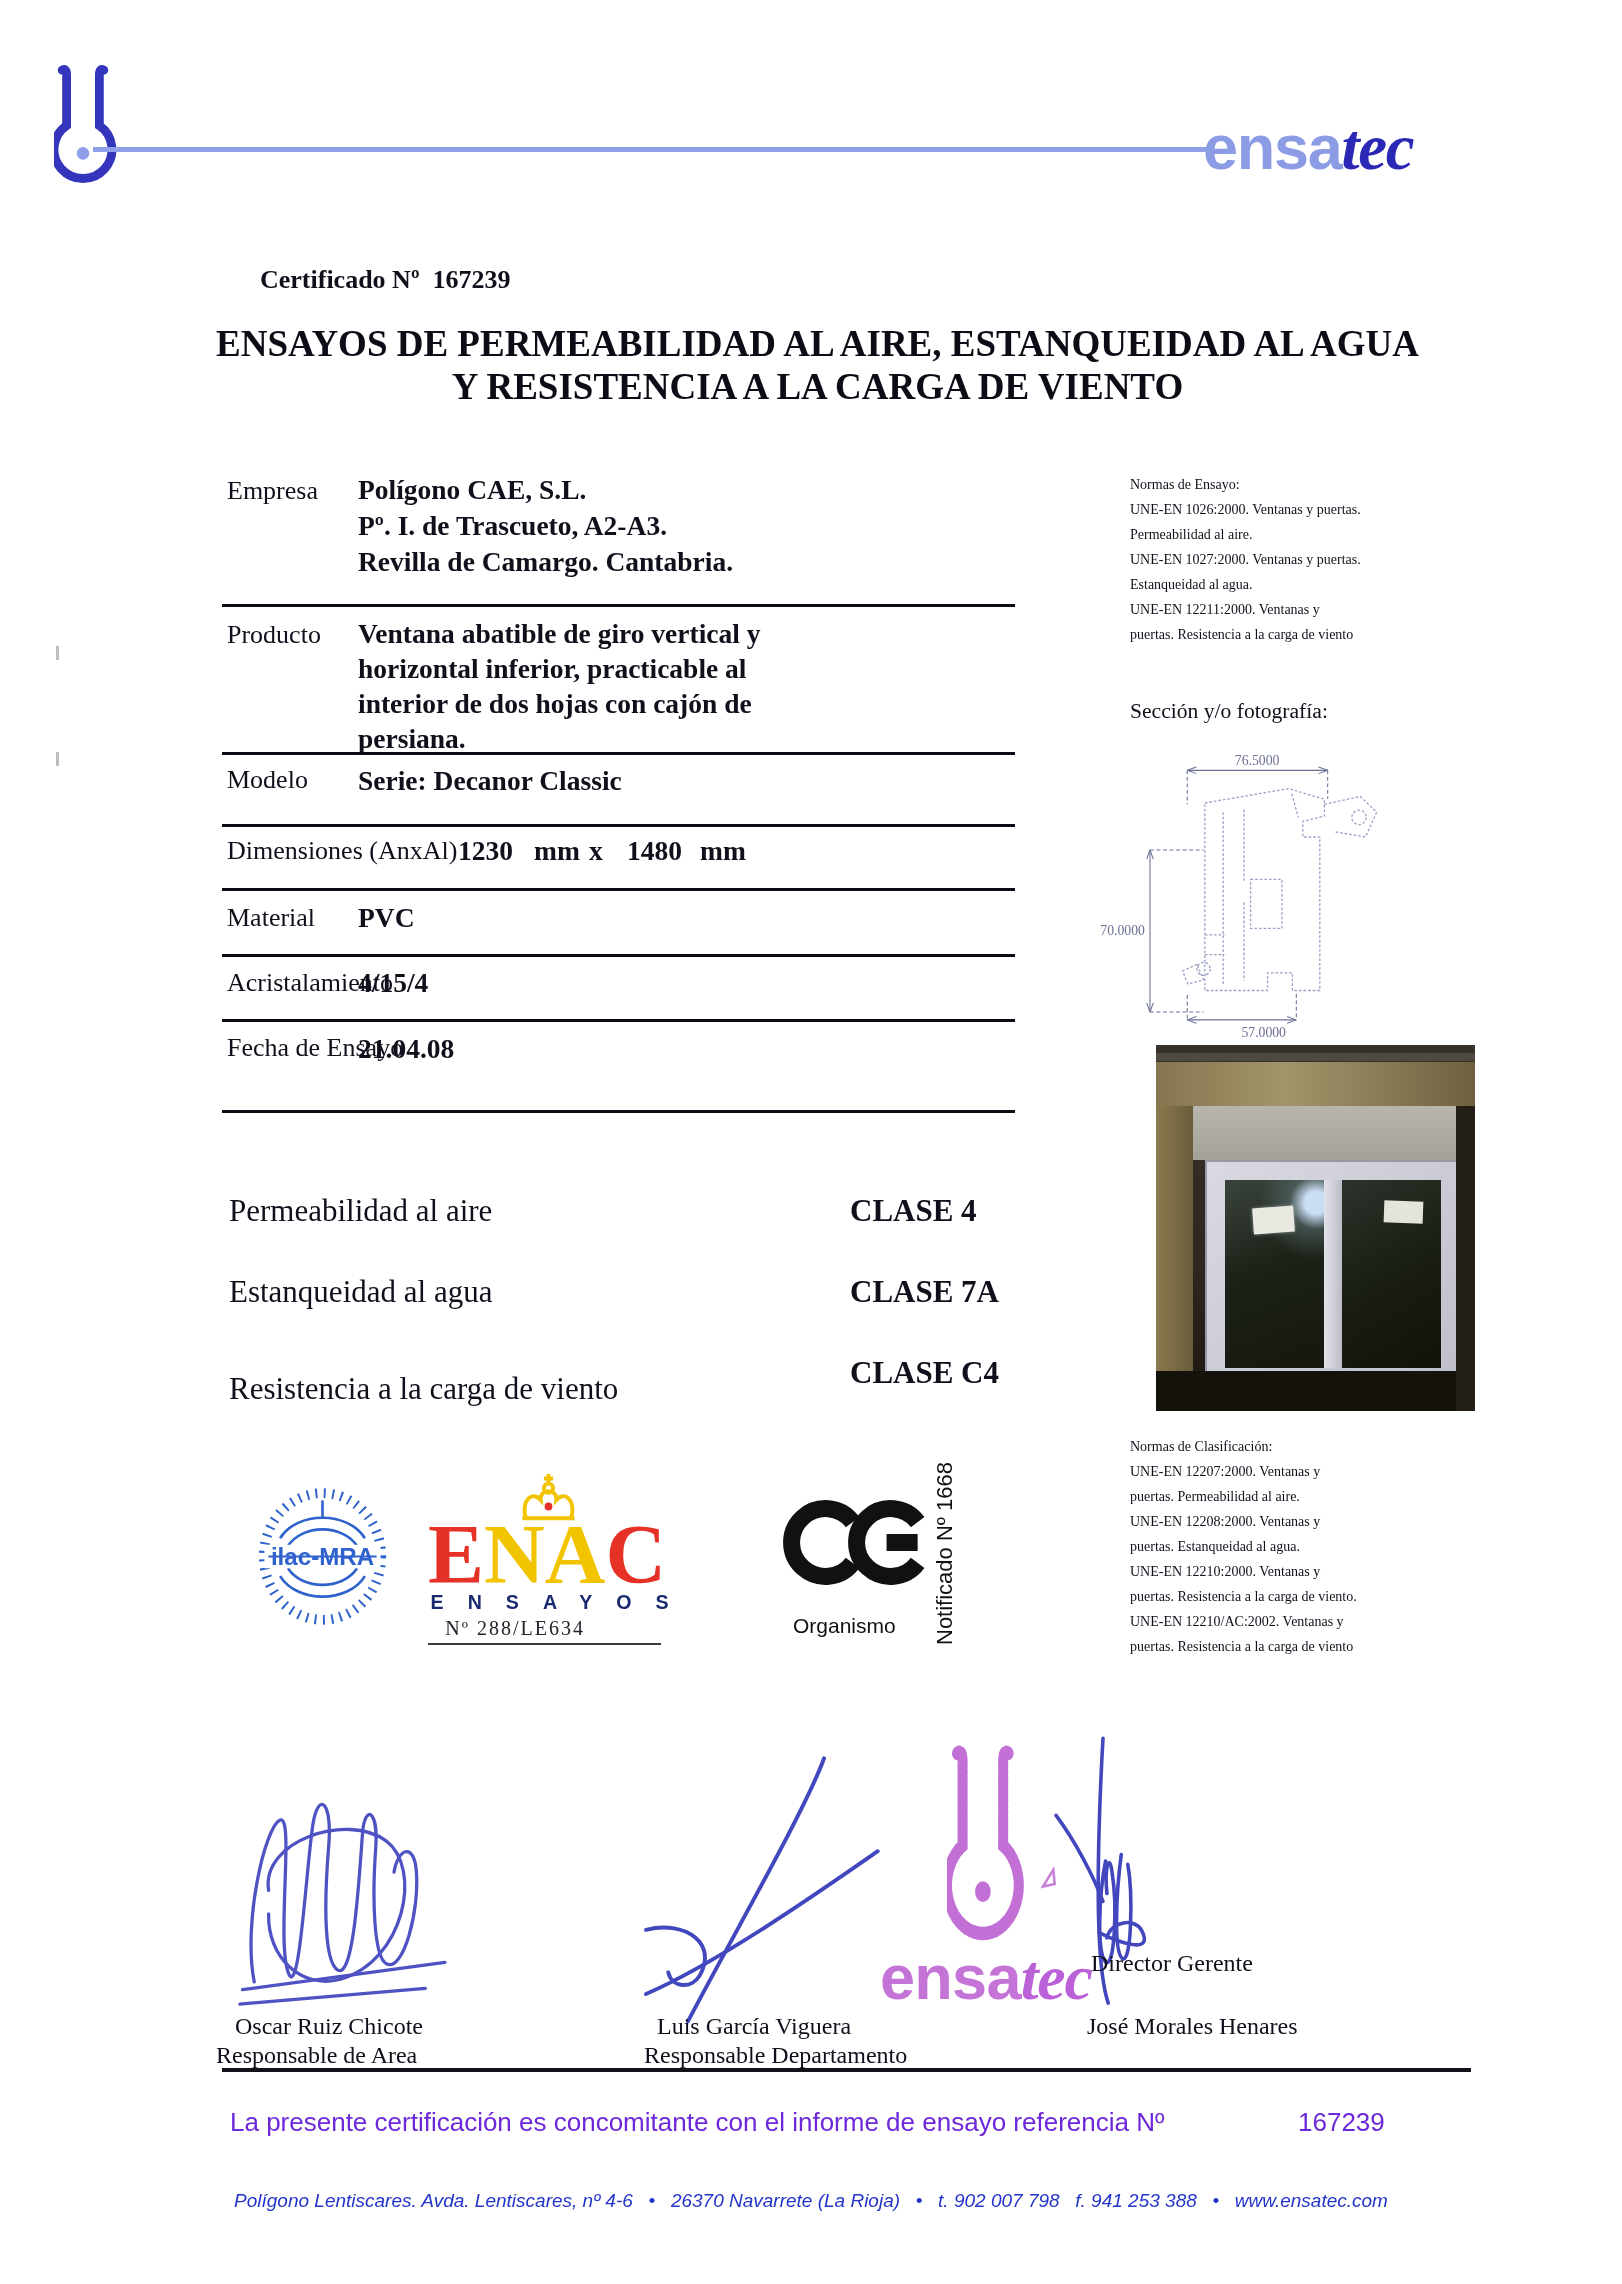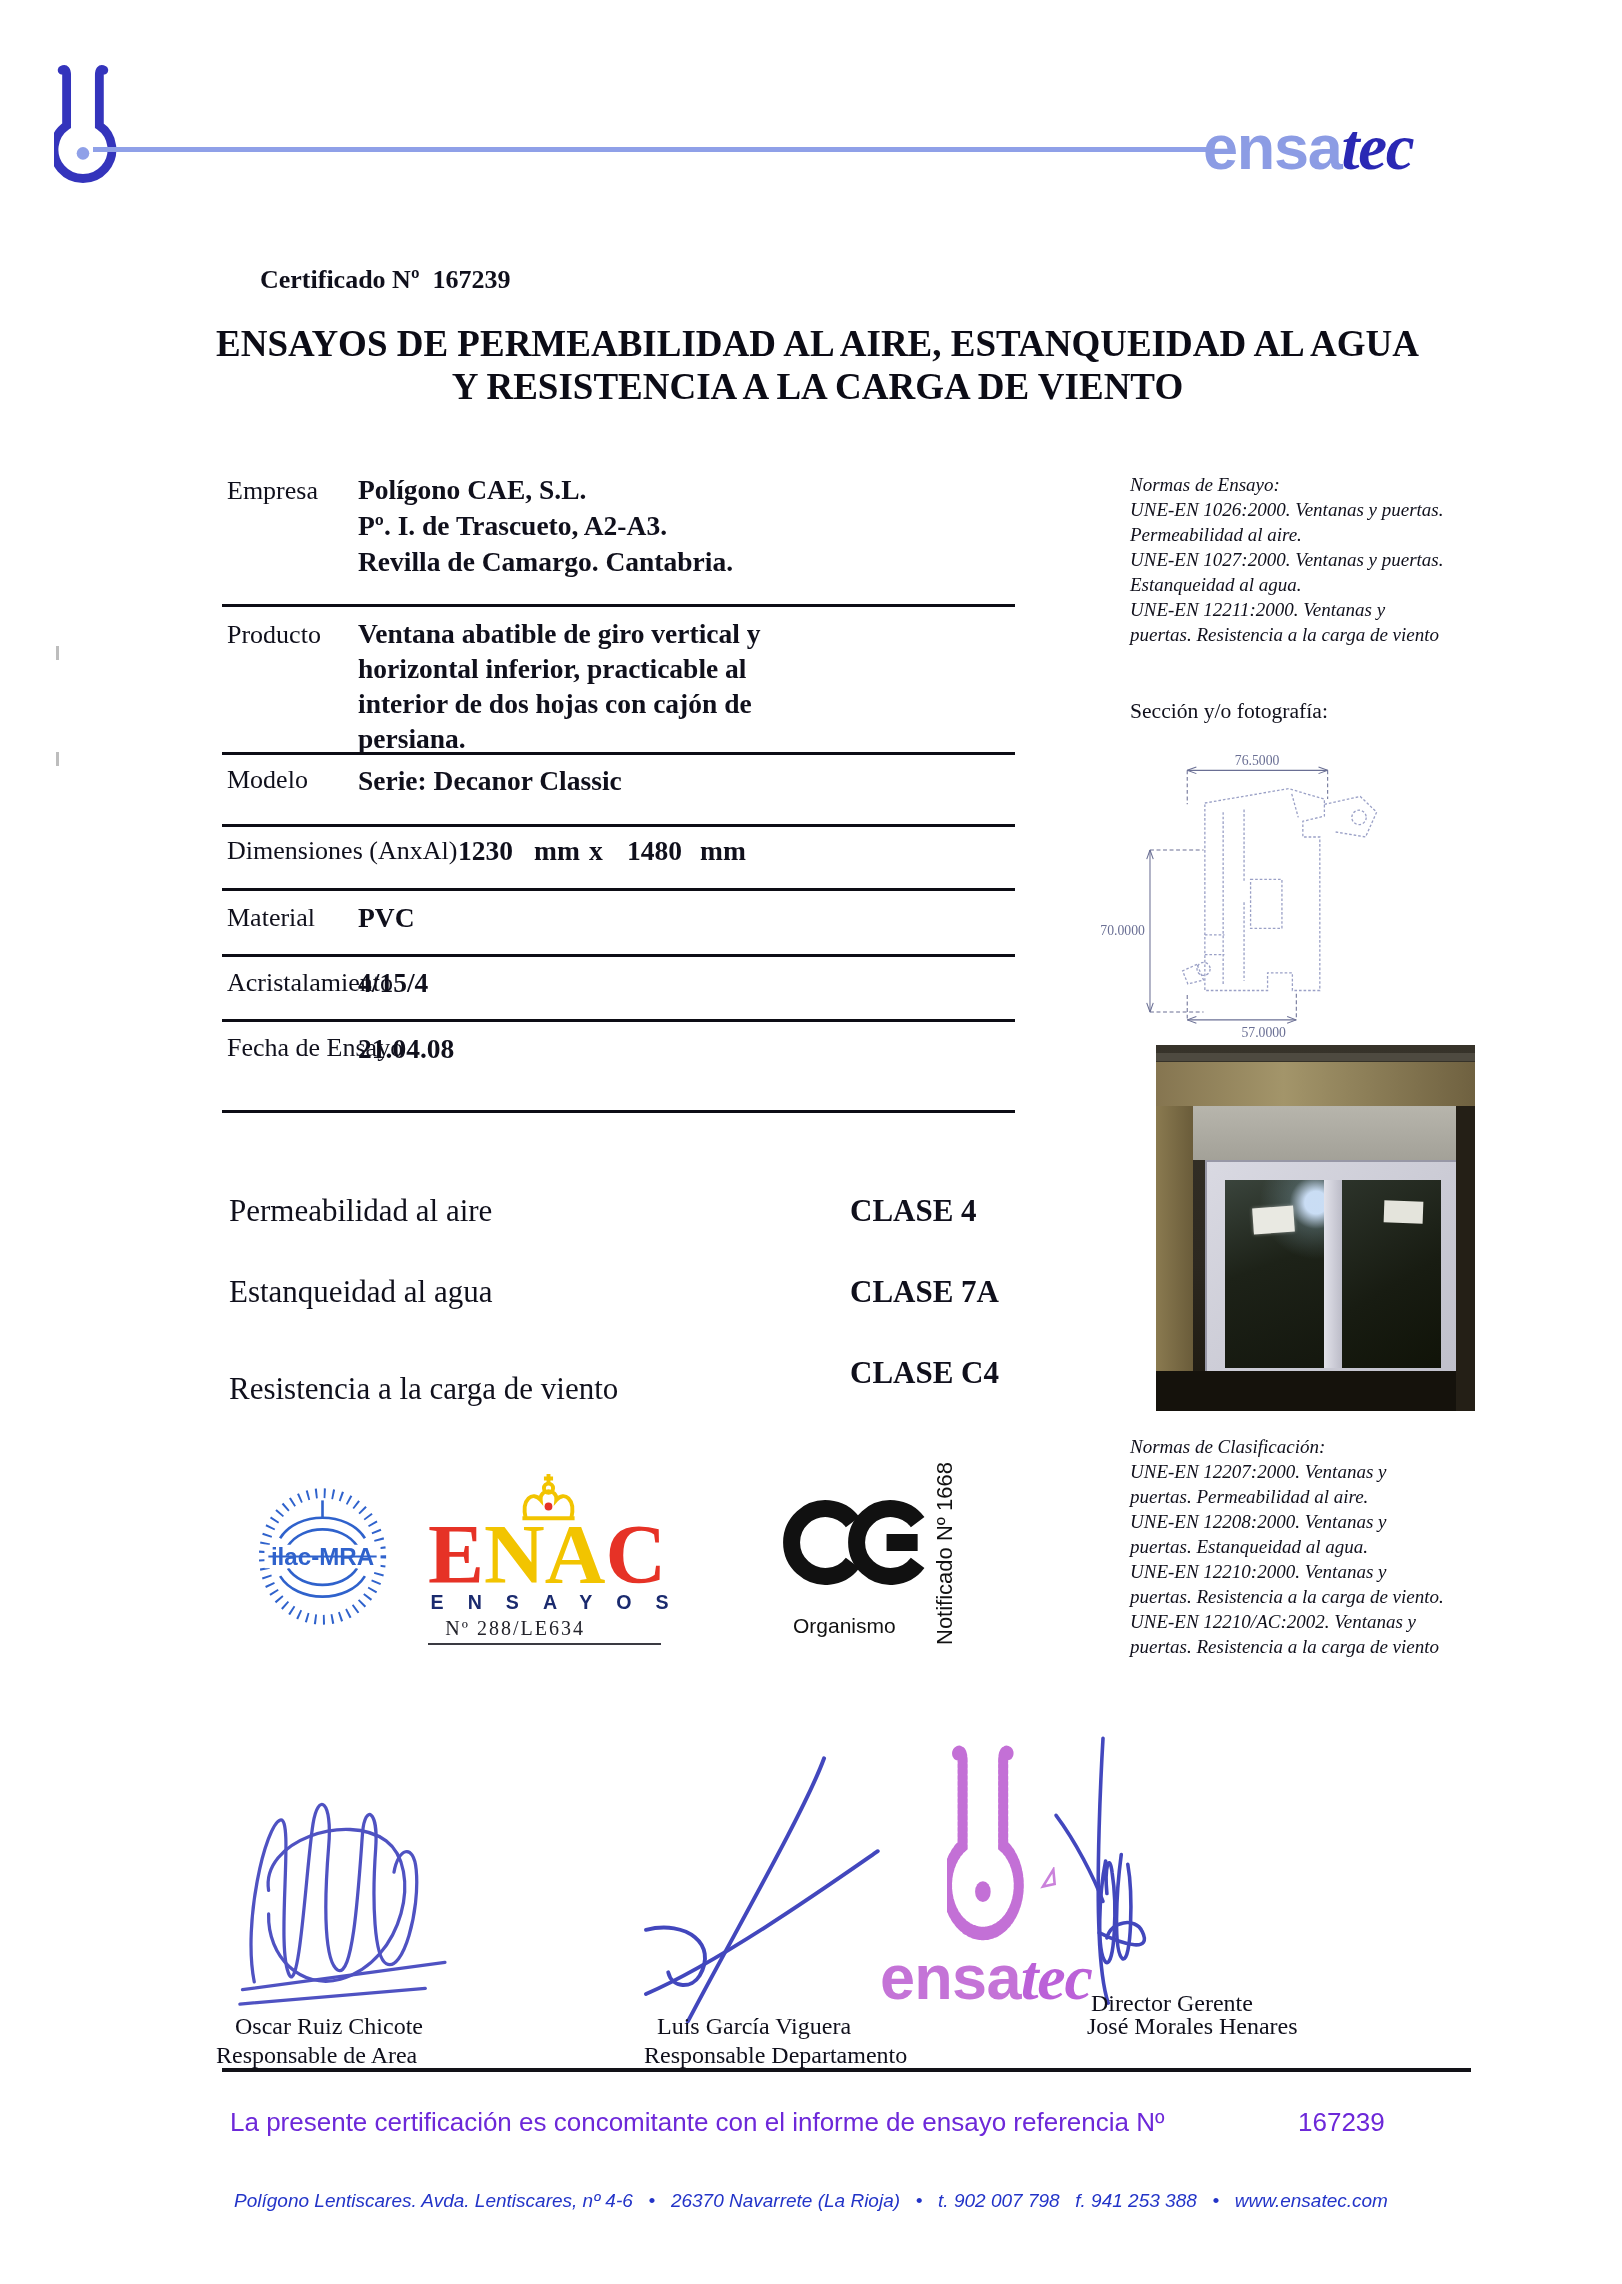--- a/index.html
+++ b/index.html
@@ -16,21 +16,21 @@
 
   .cert-line{font-size:26px;font-weight:bold;}
   .title{width:1243px;text-align:center;font-weight:bold;font-size:37px;
          letter-spacing:0px;color:#0c0c16;}
 
   
   .tlabel{font-size:26px;}
   .tvalue{font-size:27.5px;font-weight:bold;line-height:36px;}
   .rule{position:absolute;left:222px;width:793px;height:3.3px;background:#0d0d15;}
 
-  .norm{font-size:19px;line-height:25px;font-style:italic;}
+  .norm{font-size:14px;line-height:25px;}
   .norm-col{width:379px;}
 
   .result-label{font-size:31px;font-weight:normal;}
   .result-value{font-size:31px;font-weight:bold;}
 
   .sig-name{font-size:24px;}
   .sig-role{font-size:24px;}
 
   .closing{font-family:"Liberation Sans",sans-serif;font-size:26px;color:#6d28d9;}
 
@@ -275,21 +275,21 @@
 </svg>
 <div class="abs" style="left:880px;top:1941px;white-space:nowrap;">
   <span class="stamp-text-light">ensa</span><span class="stamp-text-dark">tec</span>
 </div>
 
 <div class="abs sig-name" style="left:235px;top:2013px;">Oscar Ruiz Chicote</div>
 <div class="abs sig-role" style="left:216px;top:2042px;">Responsable de Area</div>
 <div class="abs sig-name" style="left:657px;top:2013px;">Luis García Viguera</div>
 <div class="abs sig-role" style="left:644px;top:2042px;">Responsable Departamento</div>
 <div class="abs sig-name" style="left:1087px;top:2013px;">José Morales Henares</div>
-<div class="abs sig-role" style="left:1091px;top:1990px;text-align:center;">Director Gerente</div>
+<div class="abs sig-role" style="left:1091px;top:1950px;text-align:center;">Director Gerente</div>
 
 <div class="abs" style="left:222px;top:2068px;width:1249px;height:3.9px;background:#121218;"></div>
 
 <div class="abs closing" style="left:230px;top:2107px;">La presente certificación es concomitante con el informe de ensayo referencia Nº</div>
 <div class="abs closing" style="left:1298px;top:2107px;">167239</div>
 
 <div class="footer-row">
   <span>Polígono Lentiscares. Avda. Lentiscares, nº 4-6</span>
   <span>•</span>
   <span>26370 Navarrete (La Rioja)</span>

